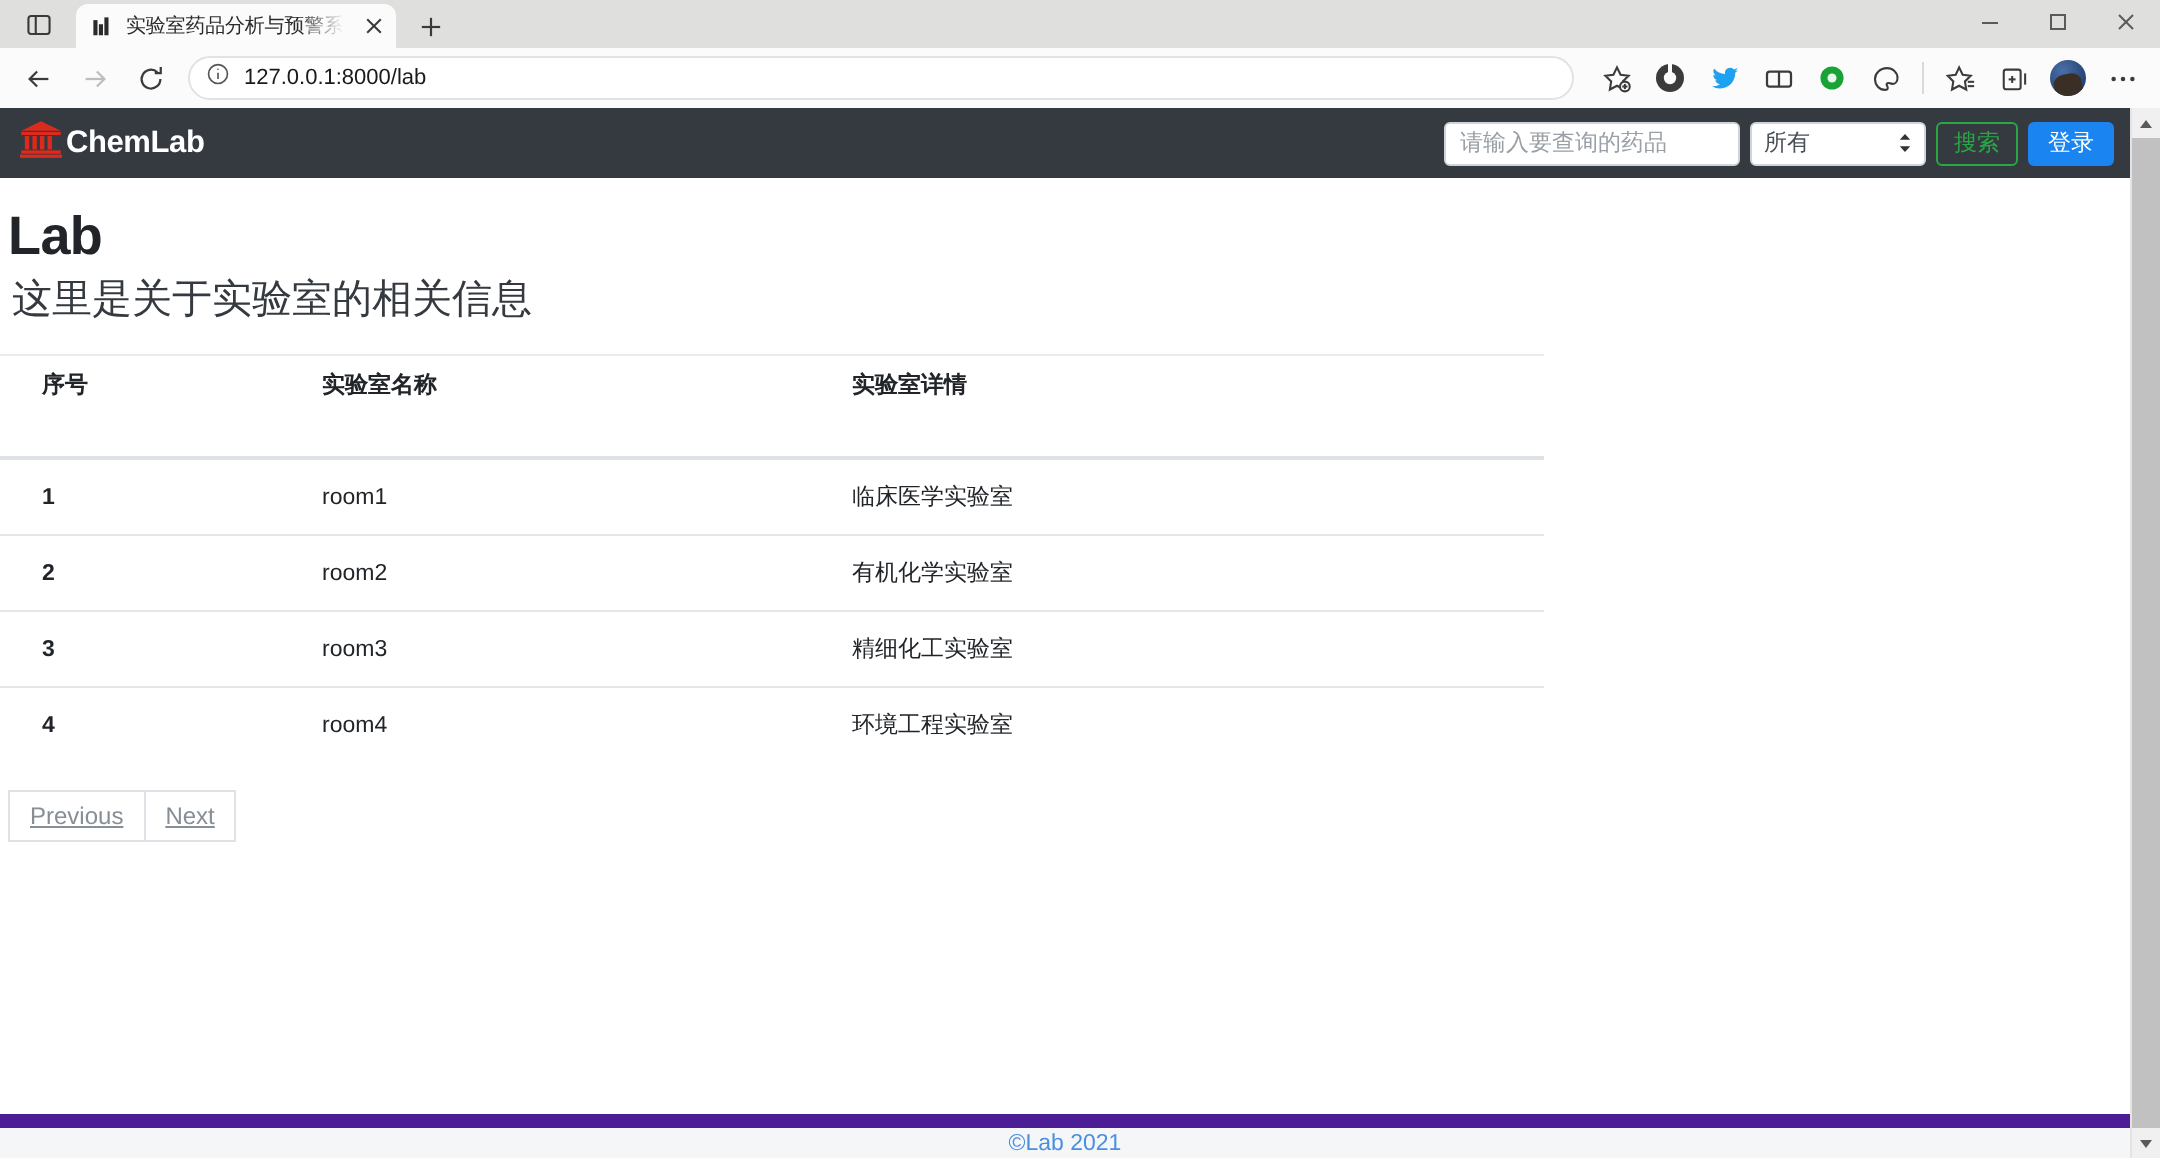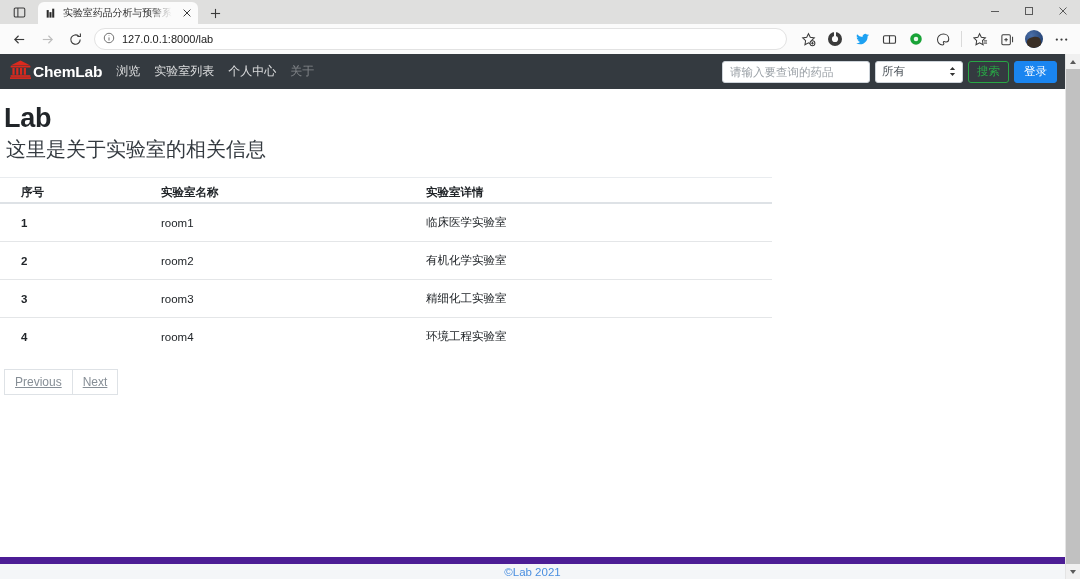--- a/index.html
+++ b/index.html
@@ -115,21 +115,21 @@
 
   
   .content { flex: 1 1 auto; padding: 14px 0 0 0; overflow: hidden; }
   .container { width: 790px; }
   .page-title { font-size: 27px; font-weight: 700; color: #212529; margin: 0 0 2px 4px; letter-spacing: -0.3px; }
   .page-sub { font-size: 20px; color: #343a40; margin: 0 0 14px 6px; font-weight: 400; }
 
   table.lab-table { width: 772px; border-collapse: collapse; table-layout: fixed; }
   table.lab-table th {
     text-align: left; font-size: 11.5px; font-weight: 700; color: #212529;
-    padding: 7px 0 2px 21px; border-bottom: 2px solid #dee2e6; border-top: 1px solid #e9ecef;
+    padding: 7px 0 28px 21px; border-bottom: 2px solid #dee2e6; border-top: 1px solid #e9ecef;
   }
   table.lab-table td {
     text-align: left; font-size: 11.5px; color: #212529;
     padding: 11px 0 11px 21px; border-top: 1px solid #e4e6e8;
   }
   table.lab-table td.idx { font-weight: 700; }
   .col-idx { width: 140px; }
   .col-name { width: 265px; }
   .col-detail { width: auto; }
 
@@ -321,26 +321,20 @@
               <rect x="5.9" y="7.6" width="2.1" height="6.4"></rect>
               <rect x="9.5" y="7.6" width="2.1" height="6.4"></rect>
               <rect x="13.1" y="7.6" width="2.1" height="6.4"></rect>
               <rect x="0.6" y="14.4" width="18.8" height="1.6"></rect>
               <rect x="0" y="16.4" width="20" height="1.6"></rect>
             </svg>
           </span>
           <span class="brand-text">ChemLab</span>
         </div>
 
-        <div class="nav-links">
-          <a class="nav-link" href="#">浏览</a>
-          <a class="nav-link" href="#">实验室列表</a>
-          <a class="nav-link" href="#">个人中心</a>
-          <a class="nav-link disabled" href="#">关于</a>
-        </div>
 
         <div class="nav-form">
           <input class="search-input" type="text" placeholder="请输入要查询的药品" style="">
           <div class="search-select">
             <span>所有</span>
             <span class="sel-arrows">
               <svg width="7" height="11" viewBox="0 0 8 12" fill="#333">
                   <polygon points="4,0.8 7,4.2 1,4.2"></polygon>
                   <polygon points="4,11.2 7,7.8 1,7.8"></polygon>
                 </svg>

